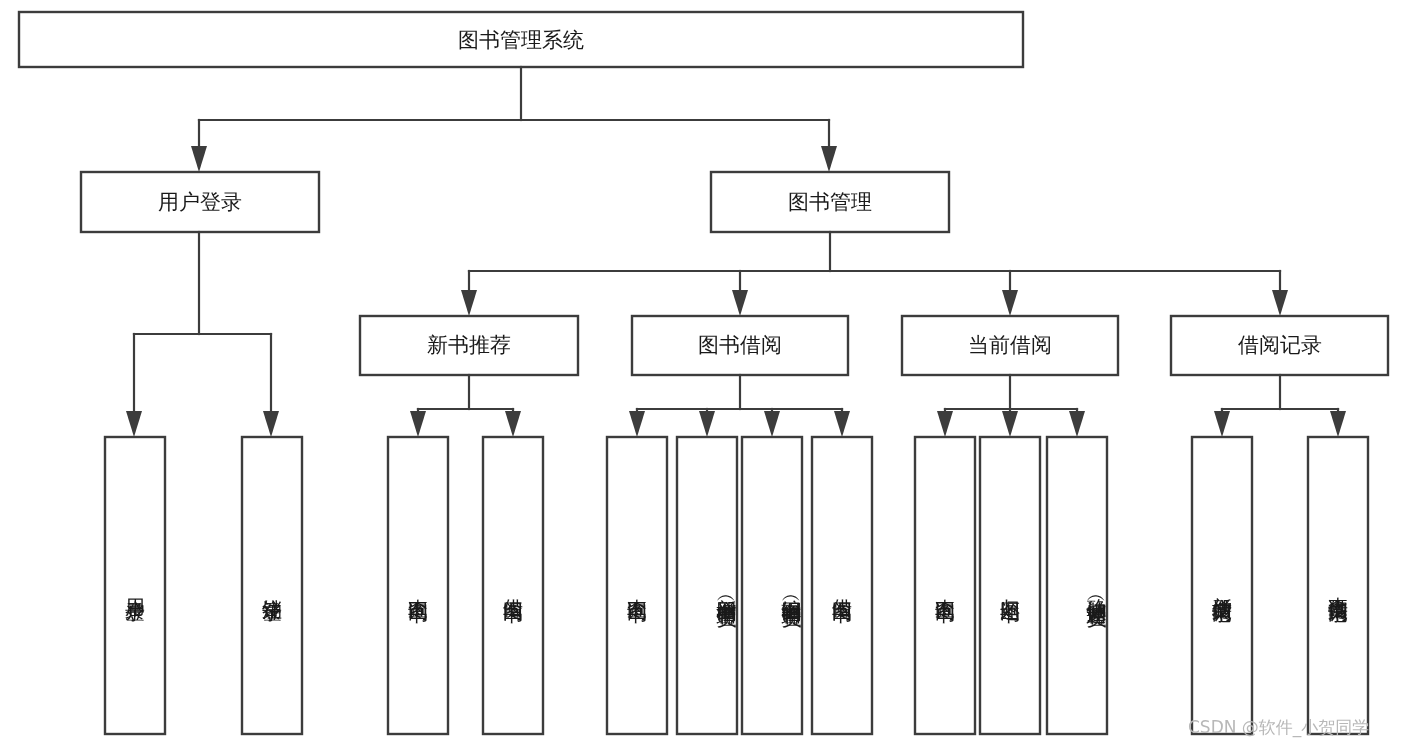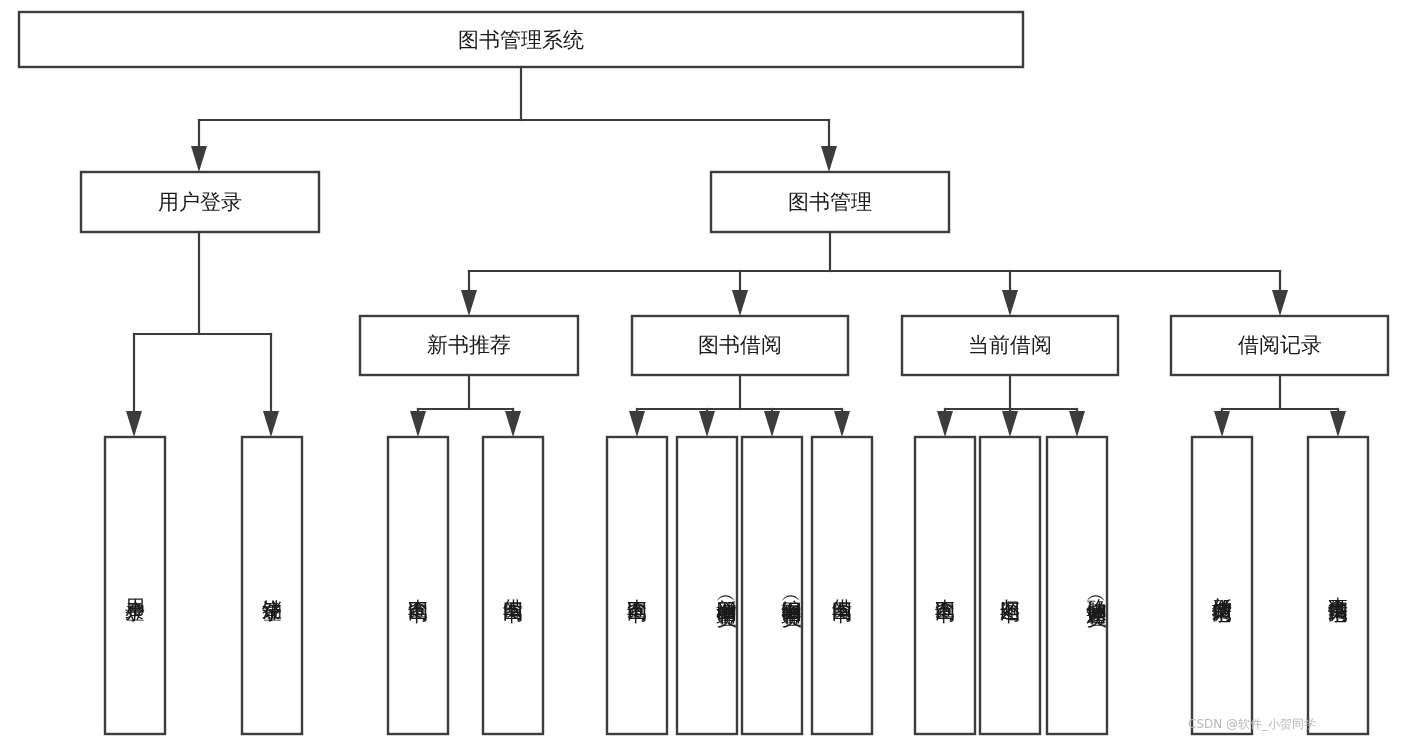--- a/index.html
+++ b/index.html
@@ -65,21 +65,21 @@
     justify-content: center;
     white-space: nowrap;
     pointer-events: none;
     user-select: none;
   }
   .watermark {
     position: absolute;
     left: 1188px;
     top: 716px;
     font-family: "DejaVu Sans", "Liberation Sans", sans-serif;
-    font-size: 12px;
+    font-size: 17px;
     color: #b8b8b8;
     white-space: nowrap;
     user-select: none;
   }
 </style>
 </head>
 <body>
 
 <div id="diagram-root">
 

